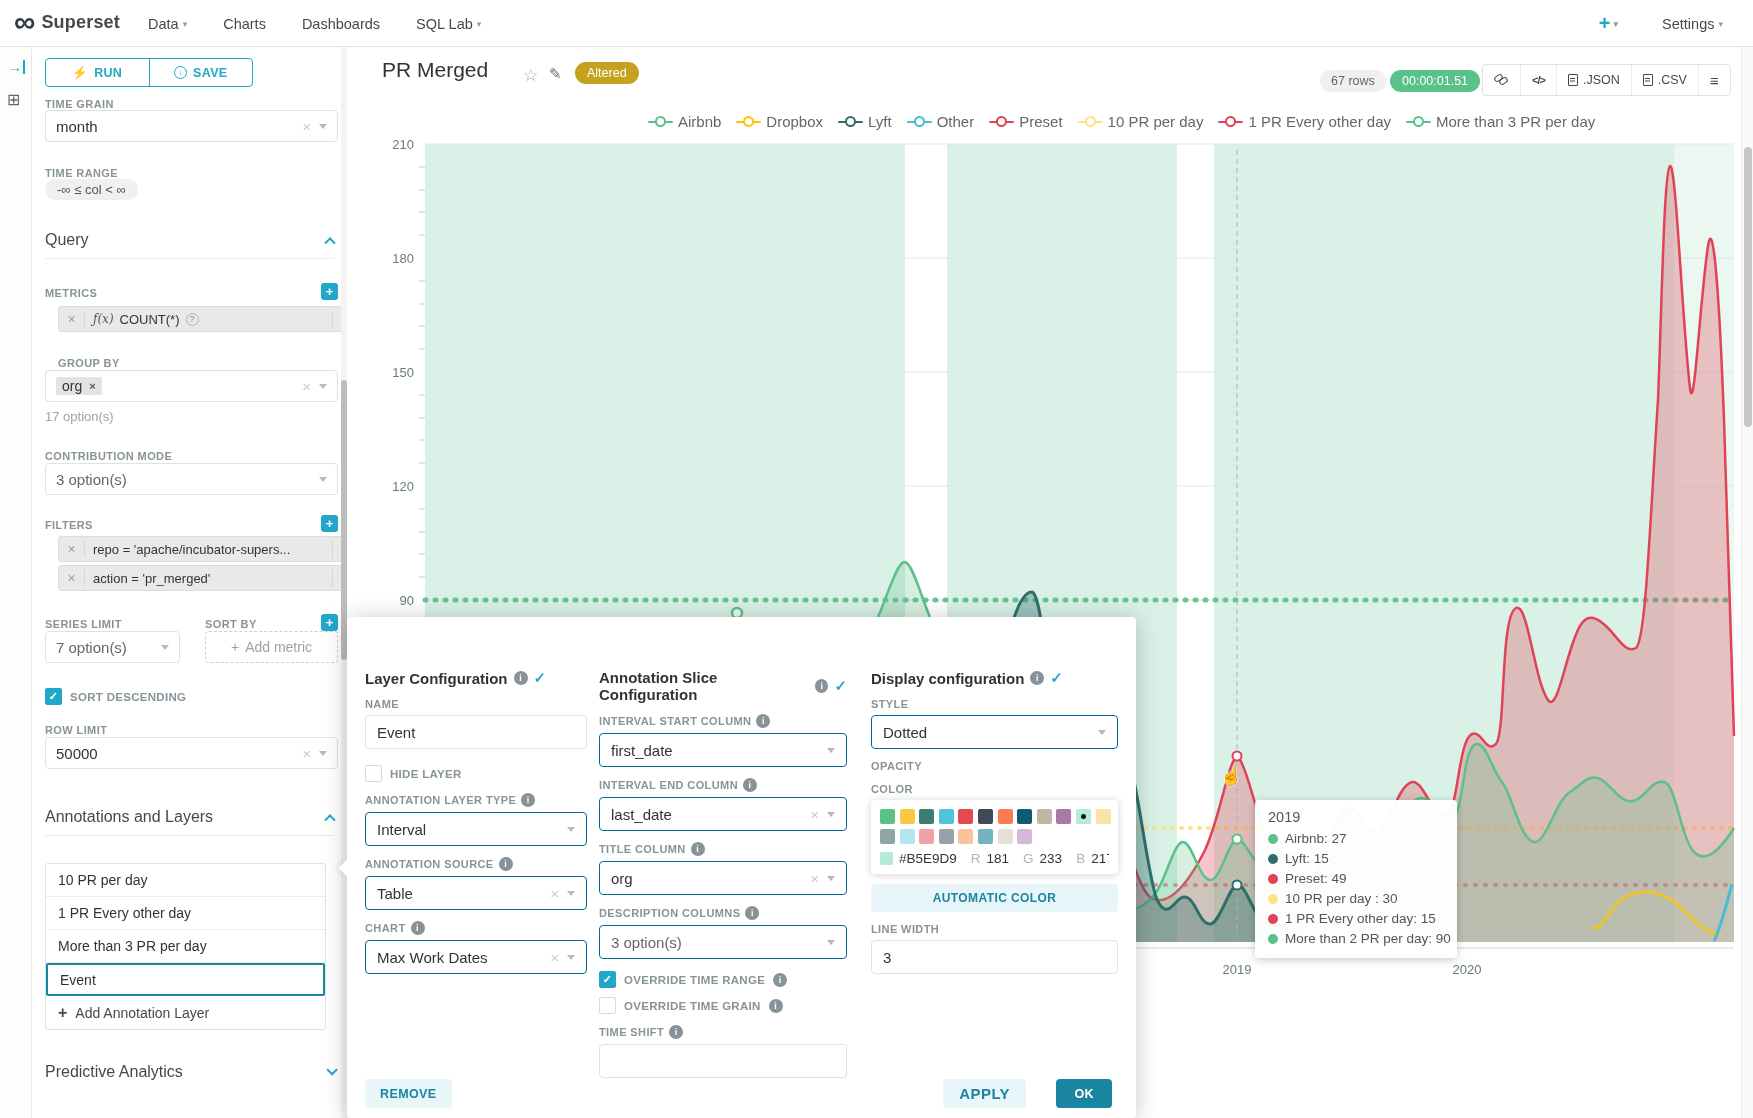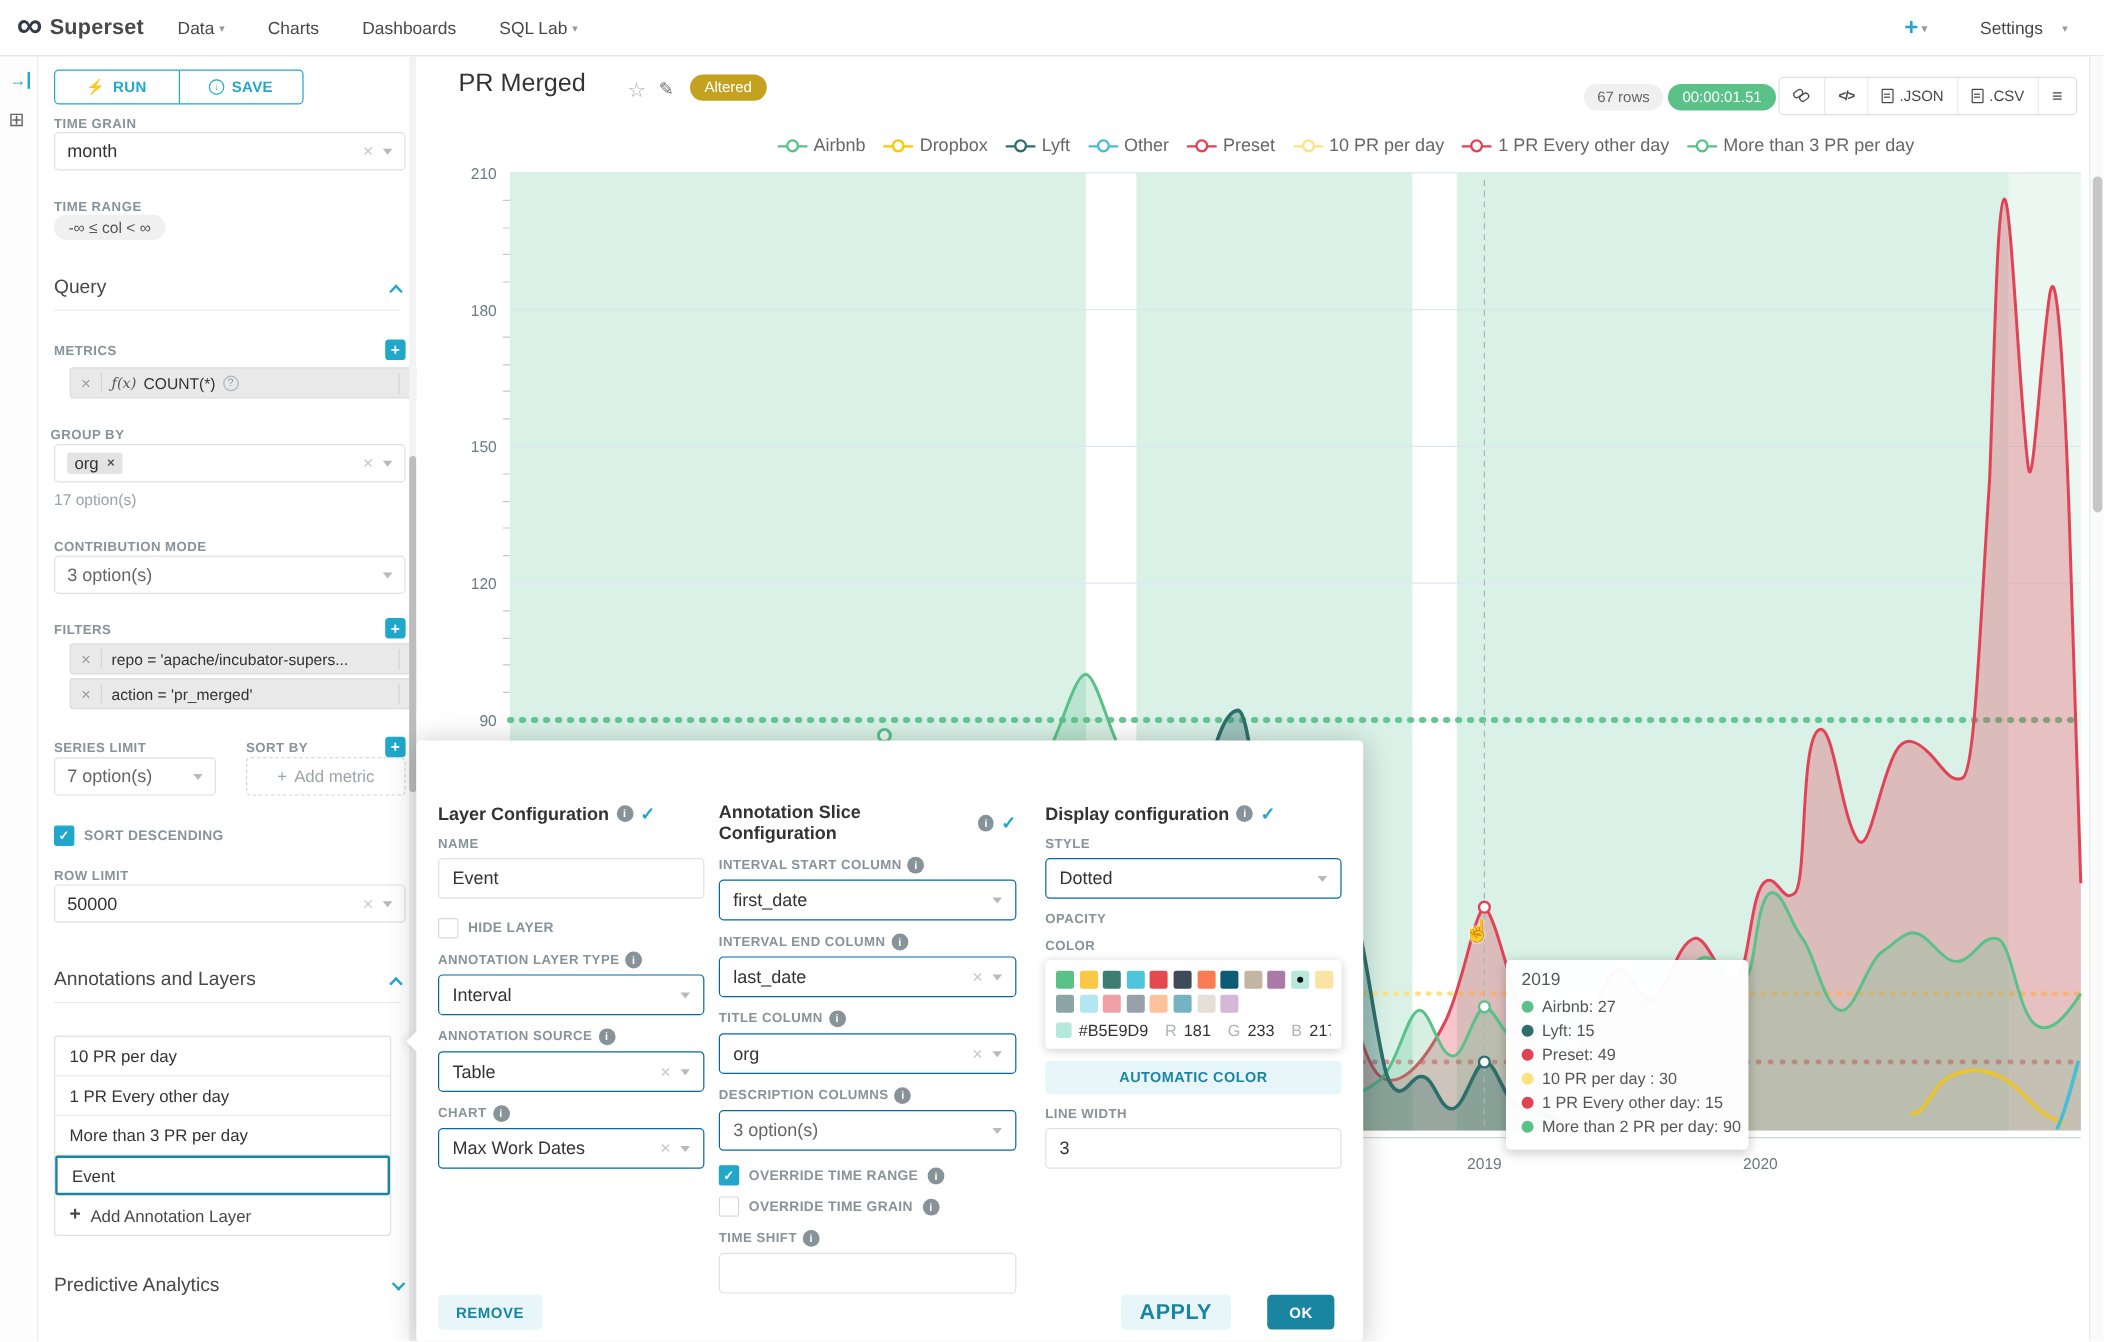--- a/index.html
+++ b/index.html
@@ -10,21 +10,21 @@
   
   .navbar { position:absolute; left:0; top:0; width:1753px; height:47px; background:#fff; border-bottom:1px solid #E3E3E3; z-index:20; }
   .brand { position:absolute; left:14px; top:8px; display:flex; align-items:center; gap:6px; }
   .brand .inf { font-size:30px; font-weight:bold; color:#323B49; line-height:28px; }
   .brand .bname { font-size:18px; font-weight:bold; color:#484848; letter-spacing:.2px; }
   .nav-items { position:absolute; left:148px; top:0; height:47px; display:flex; align-items:center; gap:36px; }
   .nav-item { font-size:14.5px; color:#484848; cursor:pointer; display:flex; align-items:center; gap:4px; }
   .nav-caret { font-size:9px; color:#999; }
   .nav-right { position:absolute; right:30px; top:0; height:47px; display:flex; align-items:center; gap:44px; }
   .nav-plus { color:#20A7C9; font-size:20px; font-weight:bold; display:flex; align-items:center; gap:3px; cursor:pointer; }
-  .nav-settings { font-size:14.5px; color:#484848; display:flex; gap:16px; align-items:center; cursor:pointer; }
+  .nav-settings { font-size:14.5px; color:#484848; display:flex; gap:4px; align-items:center; cursor:pointer; }
 
   
   .rail { position:absolute; left:0; top:47px; width:32px; height:1071px; background:#FDFDFD; border-right:1px solid #E8E8E8; z-index:6; }
   .rail-ic1 { position:absolute; left:8px; top:13px; color:#20A7C9; font-size:14px; border-right:2px solid #20A7C9; padding-right:1px; line-height:14px; }
   .rail-ic2 { position:absolute; left:7px; top:43px; color:#666; font-size:16px; }
 
   
   .controls { position:absolute; left:32px; top:47px; width:315px; height:1071px; background:#fff; z-index:6; overflow:hidden; }
   .ctrack { position:absolute; right:0; top:0; width:6px; height:1071px; background:#F3F3F3; }
   .cthumb { position:absolute; right:0; top:333px; width:6px; height:280px; background:#BDBDBD; border-radius:3px; }
@@ -118,21 +118,21 @@
   .mcbrow { display:flex; align-items:center; gap:8px; font-size:11.5px; font-weight:bold; color:#879399; letter-spacing:.3px; margin-top:12px; }
   .swpanel { background:#fff; border-radius:4px; box-shadow:0 1px 8px rgba(0,0,0,0.18); padding:9px 9px 8px; margin-top:2px; width:247px; }
   .swrow { display:flex; gap:4.6px; margin-bottom:5px; }
   .sw { width:15px; height:15px; border-radius:2px; position:relative; cursor:pointer; flex:none; }
   .sw .seldot { position:absolute; left:5px; top:5px; width:5px; height:5px; border-radius:50%; background:#111; }
   .hexrow { display:flex; align-items:center; gap:6px; margin-top:7px; font-size:13.5px; color:#333; white-space:nowrap; overflow:hidden; }
   .hexsq { width:13px; height:13px; border-radius:2px; flex:none; }
   .rgb-l { color:#ABB4B8; margin-left:8px; }
   .autobtn { margin-top:10px; width:247px; height:28px; background:#E9F6F9; color:#1A85A0; font-weight:bold; font-size:12px; letter-spacing:.4px; border-radius:4px; display:flex; align-items:center; justify-content:center; cursor:pointer; }
   .m-remove { position:absolute; left:18px; bottom:10px; height:29px; padding:0 15px; background:#E9F6F9; color:#1A85A0; font-weight:bold; font-size:12.5px; letter-spacing:.4px; border-radius:4px; display:flex; align-items:center; cursor:pointer; }
-  .m-apply { position:absolute; right:110px; bottom:10px; height:29px; padding:0 16px; background:#E9F6F9; color:#1A85A0; font-weight:bold; font-size:18px; letter-spacing:.4px; border-radius:4px; display:flex; align-items:center; cursor:pointer; }
+  .m-apply { position:absolute; right:110px; bottom:10px; height:29px; padding:0 16px; background:#E9F6F9; color:#1A85A0; font-weight:bold; font-size:15px; letter-spacing:.4px; border-radius:4px; display:flex; align-items:center; cursor:pointer; }
   .m-ok { position:absolute; right:24px; bottom:10px; height:29px; padding:0 18px; background:#1A85A0; color:#fff; font-weight:bold; font-size:12.5px; letter-spacing:.4px; border-radius:4px; display:flex; align-items:center; cursor:pointer; }
 
   
   .pagebar { position:absolute; left:1741px; top:47px; width:12px; height:1071px; background:#FAFAFA; border-left:1px solid #E8E8E8; z-index:30; }
   .pagethumb { position:absolute; left:2px; top:100px; width:8px; height:280px; background:#C6C6C6; border-radius:4px; }
 </style>
 </head>
 <body>
 
 <div class="app">
@@ -209,21 +209,21 @@
     <div class="chip" style="top:259px">
       <span class="xseg">×</span>
       <span class="body">
         <span class="fx">ƒ(x)</span>
         <span>COUNT(*)</span>
         <span class="qm">?</span>
       </span>
       <span class="arr">›</span>
     </div>
 
-    <span class="clabel" style="left:10px;top:310px">GROUP BY</span>
+    <span class="clabel" style="left:26px;top:310px">GROUP BY</span>
     <div class="csel" style="left:13px;top:323px;width:293px">
       <span class="minichip">
         <span>org</span>
         <b>×</b>
       </span>
       <span class="spacer"></span>
       <span class="selx">×</span>
       <span class="caret"></span>
     </div>
     <span class="hint" style="left:13px;top:362px">17 option(s)</span>

